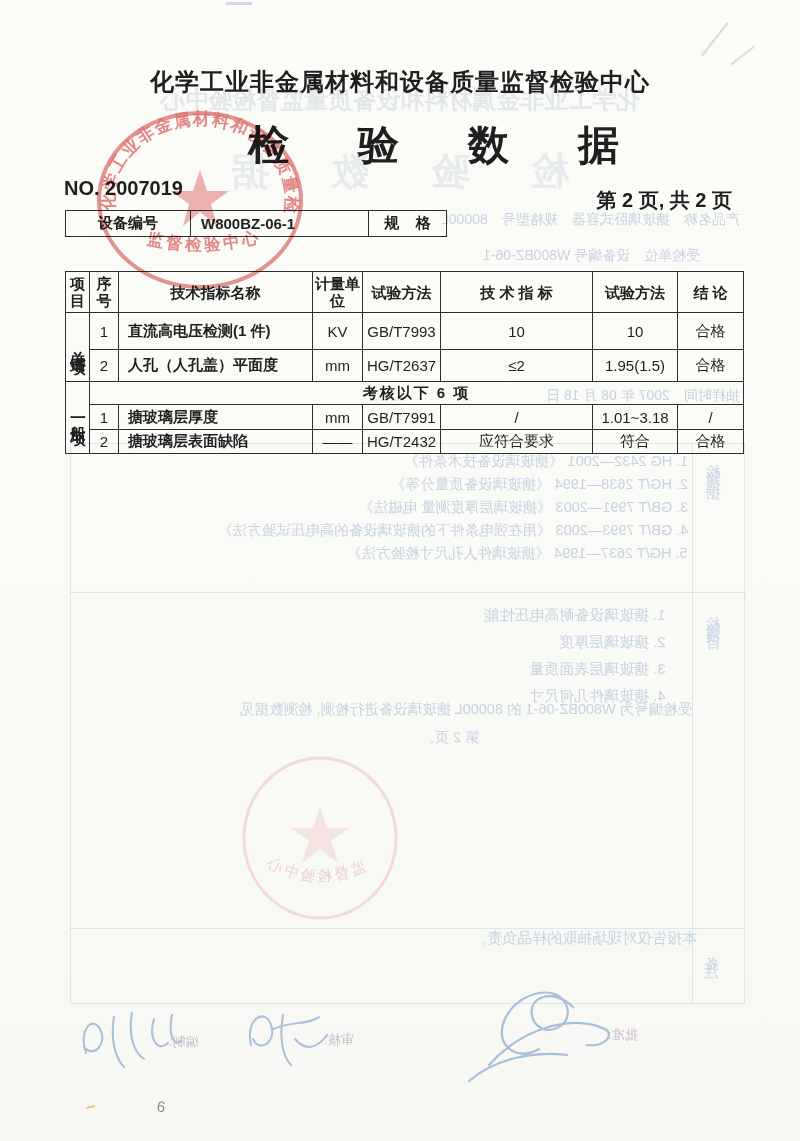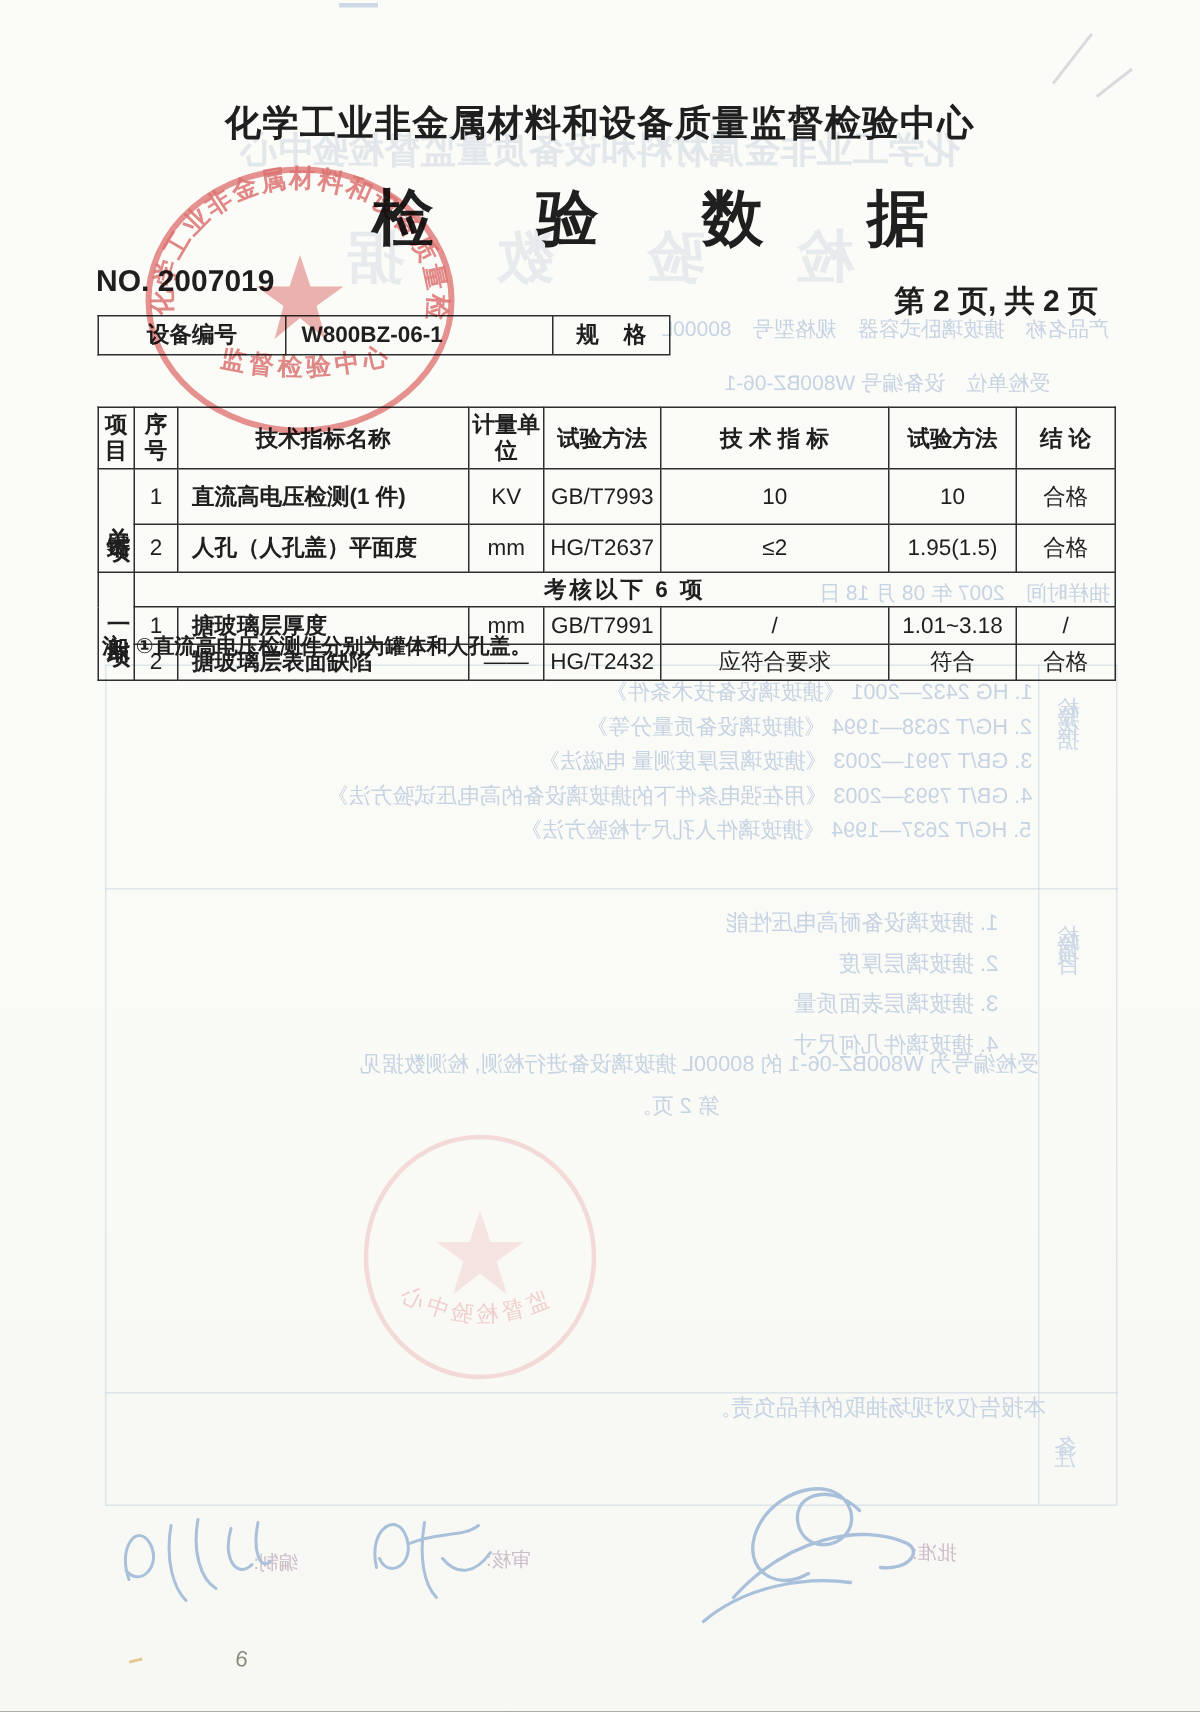--- a/index.html
+++ b/index.html
@@ -208,21 +208,20 @@
       <td class="name">搪玻璃层表面缺陷</td>
       <td>——</td>
       <td>HG/T2432</td>
       <td>应符合要求</td>
       <td>符合</td>
       <td>合格</td>
     </tr>
   </tbody>
     </table>
 
-  <div class="note-line">注: ①直流高电压检测件分别为罐体和人孔盖。</div>
 
   <div class="page-mark">6</div>
   <div class="tick"></div>
   <div class="scratch s1"></div>
   <div class="scratch s2"></div>
   <div class="scratch s3"></div>
 
 </div>
 
 </body></html>

